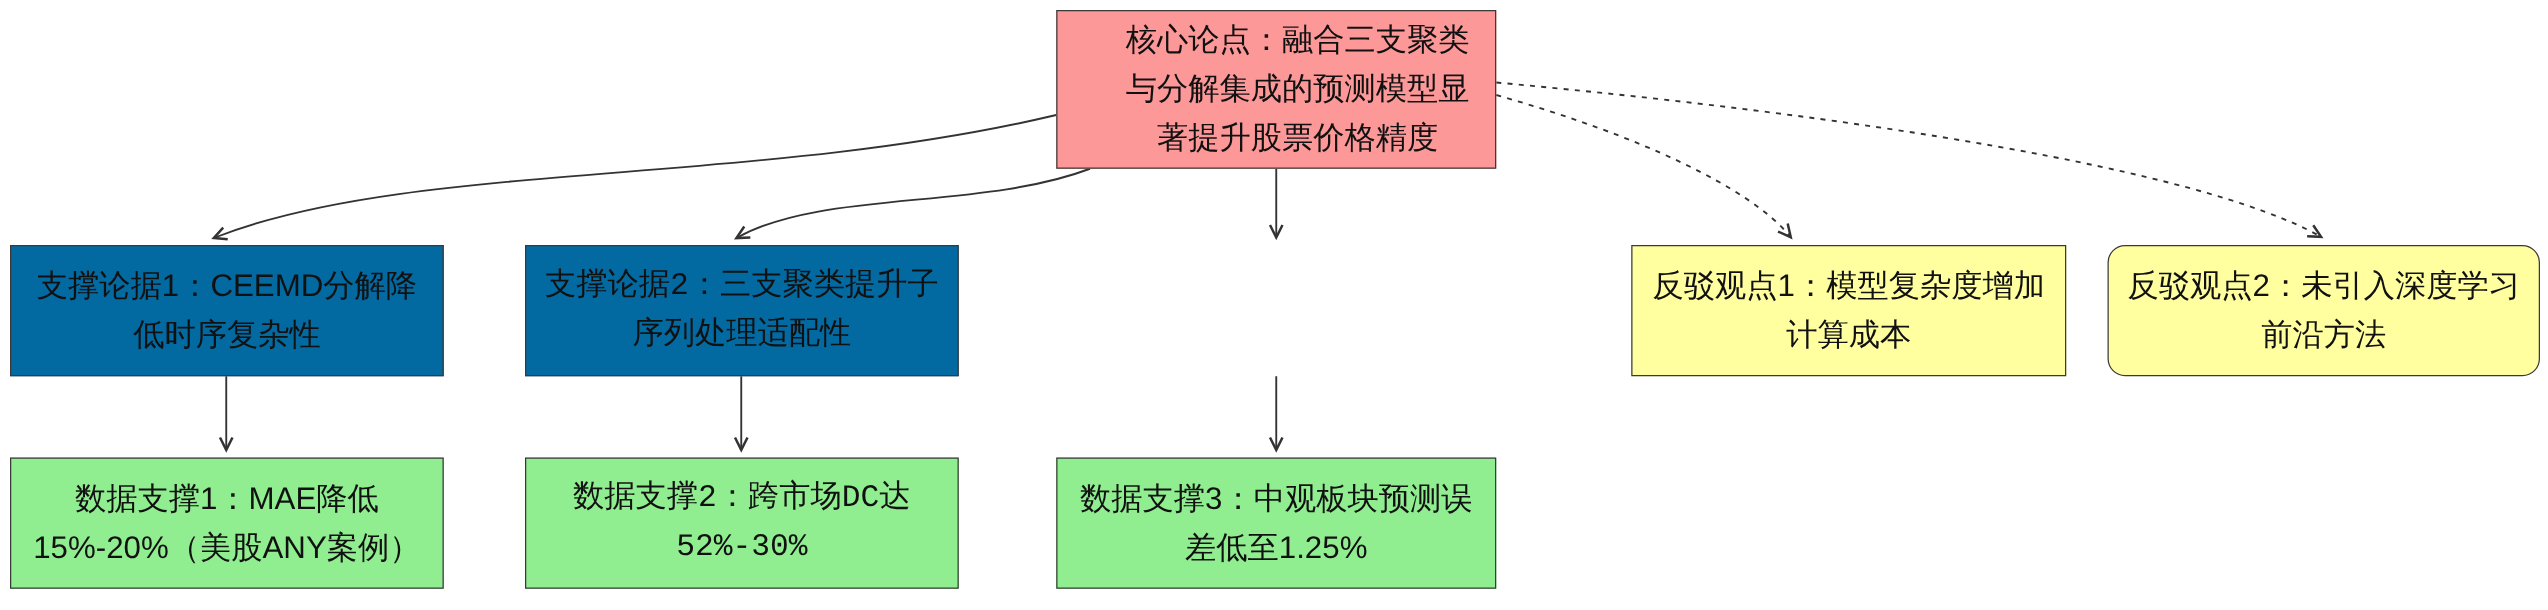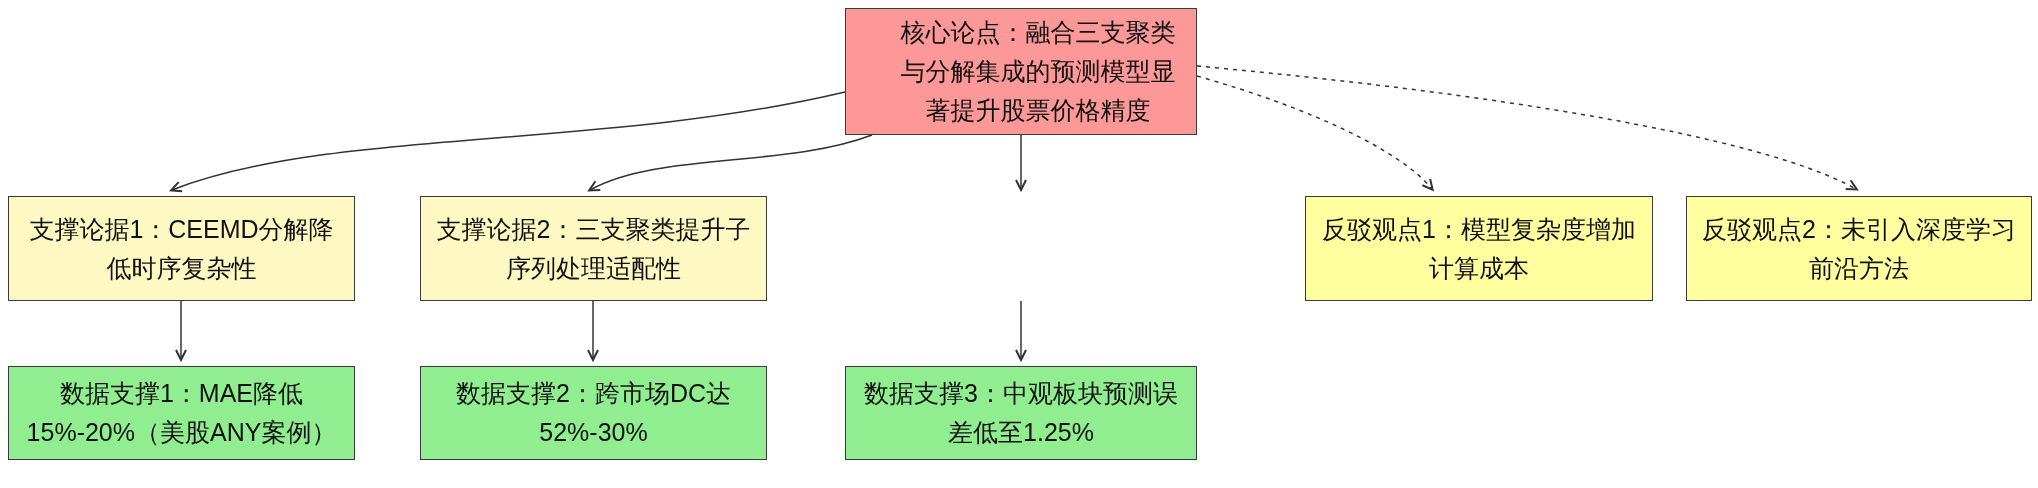--- a/index.html
+++ b/index.html
@@ -30,34 +30,34 @@
     align-items: center;
     justify-content: center;
     text-align: center;
     border: 1px solid #3a3a3a;
     padding: 8px 14px;
     font-size: 25px;
     line-height: 1.55;
     color: #111111;
   }
   .node-root    { background: #fd9899; padding-left: 48px; }
-  .node-support { background: #fef9c3; }
+  .node-support { background: #0369a1; }
   .node-data    { background: #90ee90; }
   .node-counter { background: #ffffa0; }
 
   
   .col1 { left: 8px;    width: 347px; }
-  .col2 { left: 420px;  width: 347px; }
+  .col2 { left: 420px;  width: 347px; font-family: Liberation Mono, monospace; }
   .col3 { left: 845px;  width: 352px; }
   .col4 { left: 1262px; width: 348px; margin-left: 43px; }
-  .col5 { left: 1686px; width: 346px; }
+  .col5 { left: 1686px; width: 346px; border-radius: 14px; }
 
   .row-root   { top: 8px;   height: 127px; }
   .row-mid    { top: 196px; height: 105px; }
-  .row-bottom { top: 366px; height: 94px; }
+  .row-bottom { top: 366px; height: 105px; }
 </style>
 </head>
 <body>
 
 <div class="canvas">
 
   <svg class="connectors" viewBox="0 0 2038 488" xmlns="http://www.w3.org/2000/svg">
     <defs>
       <marker id="arrow" orient="auto" markerUnits="userSpaceOnUse" markerWidth="16" markerHeight="16" refX="11" refY="7">
         <path d="M2,2 L12,7 L2,12" fill="none" stroke="#333333" stroke-width="2"></path>

